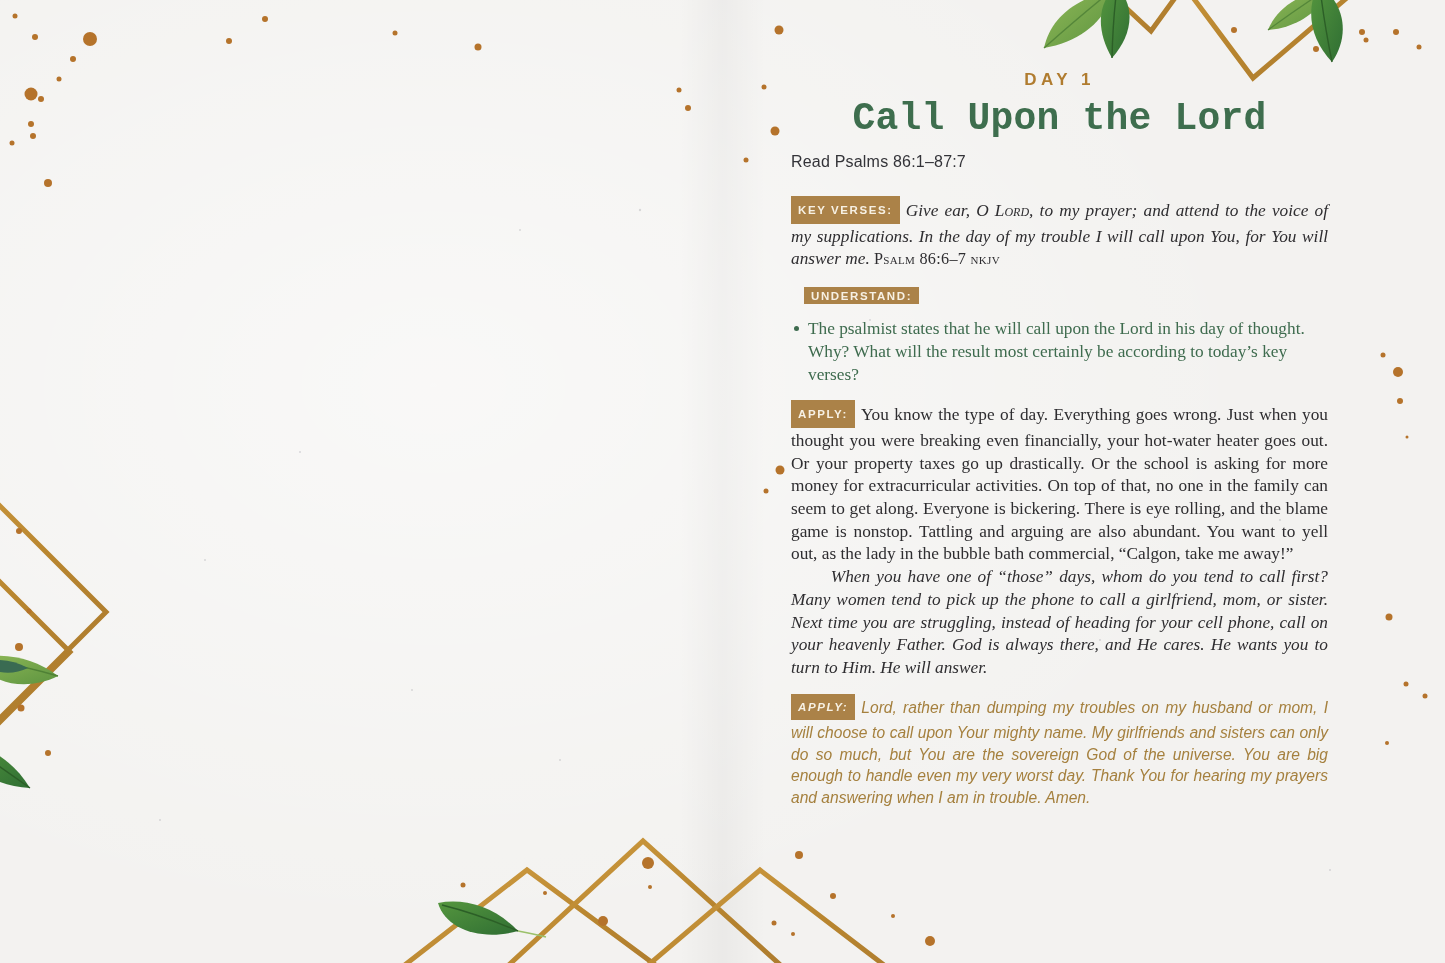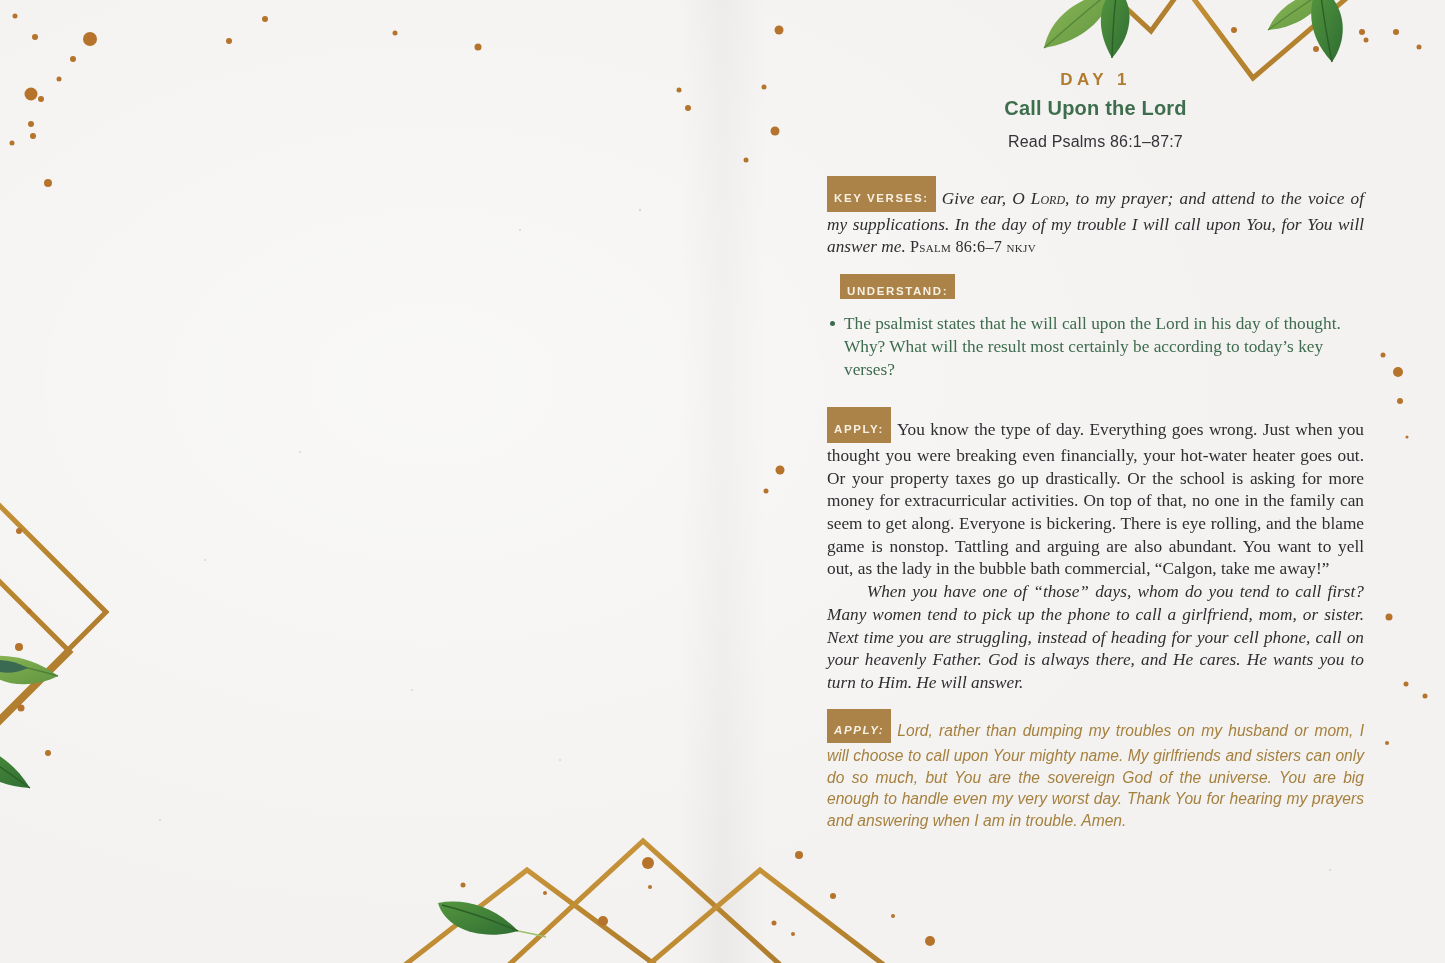--- a/index.html
+++ b/index.html
@@ -24,45 +24,45 @@
   .spread{
     position:absolute;inset:0;
     background:
       radial-gradient(1200px 800px at 30% 40%, rgba(255,255,255,.5), rgba(255,255,255,0) 70%),
       linear-gradient(90deg, rgba(0,0,0,0) 47%, rgba(0,0,0,.035) 50%, rgba(0,0,0,0) 53%),
       var(--paper);
   }
   .deco-layer{position:absolute;inset:0;z-index:1;pointer-events:none;}
   .content{
     position:absolute;z-index:2;
-    left:827px;top:70px;width:537px;
+    left:791px;top:70px;width:537px;
   }
   .day-label{
     text-align:center;
     font-family:"Liberation Sans",sans-serif;
     font-weight:bold;font-size:17px;letter-spacing:4.5px;
     color:var(--heading-gold);
   }
   .page-title{
     margin-top:7px;text-align:center;
-    font-family:Liberation Sans, sans-serif;
-    font-weight:bold;font-size:20px;letter-spacing:.2px;
+    font-family:Liberation Mono, monospace;
+    font-weight:bold;font-size:38px;letter-spacing:.2px;
     color:var(--title-green);
   }
   .subtitle{
-    margin-top:13px;text-align:center;
+    margin-top:13px;
     font-family:"Liberation Sans",sans-serif;
     font-size:16px;color:#333338;letter-spacing:.2px;
   }
   .badge{
     display:inline-block;
     background:var(--accent-gold);color:#f7f1e4;
     font-family:"Liberation Sans",sans-serif;
     font-weight:bold;font-size:11.5px;letter-spacing:1.6px;
-    padding:11px 7px 2px 7px;
+    padding:3px 7px 2px 7px;
     position:relative;top:-2px;
     margin-right:6px;
     white-space:nowrap;
   }
   .para{
     font-size:17.3px;line-height:22.7px;color:var(--body-text);
     text-align:justify;
   }
   .kv{margin-top:27px;}
   .kv .verse{font-style:italic;}
@@ -75,21 +75,21 @@
     padding-left:17px;
     color:var(--bullet-green);
     font-size:17.3px;line-height:22.7px;
     margin-bottom:13px;
   }
   .bullet-dot{
     position:absolute;left:3px;top:8px;
     width:5px;height:5px;border-radius:50%;
     background:var(--bullet-green);
   }
-  .apply-p1{margin-top:28px;}
+  .apply-p1{margin-top:16px;}
   .apply-p2{text-indent:2.3em;font-style:italic;}
   .pray{
     margin-top:16px;
     font-family:"Liberation Sans",sans-serif;
     font-style:italic;font-size:15.6px;line-height:21.6px;
     color:var(--pray-gold);
     text-align:justify;
   }
 </style>
 </head>

